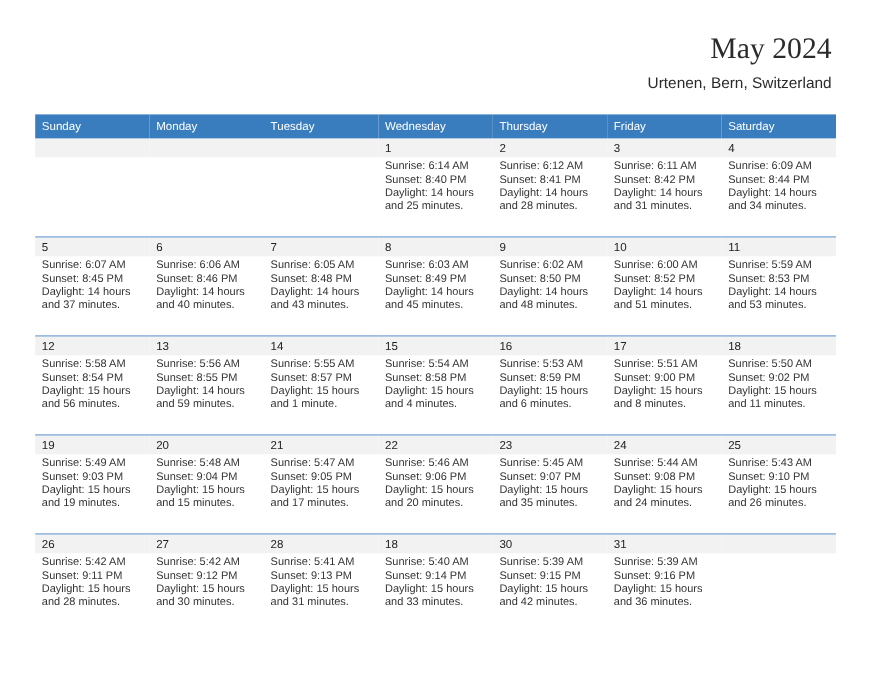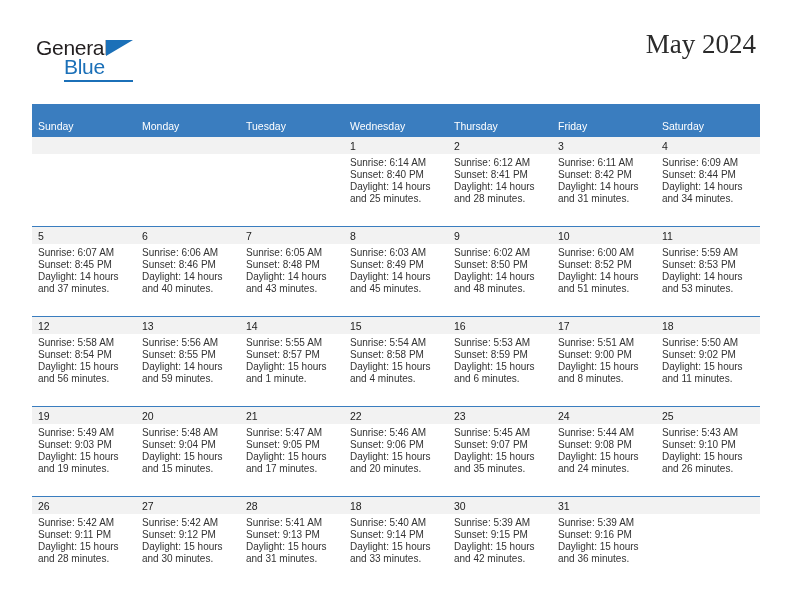--- a/index.html
+++ b/index.html
@@ -102,21 +102,21 @@
     width: 728px;
     border-collapse: collapse;
     table-layout: fixed;
   }
   .calendar th {
     background: #3a7dbf;
     color: #ffffff;
     font-size: 10.5px;
     font-weight: normal;
     text-align: left;
-    padding: 16px 0 5px 6px;
+    padding: 5px 0 5px 6px;
     height: 11px;
     border: none;
   }
   .calendar td {
     vertical-align: top;
     padding: 0;
     width: 104px;
     height: 89px;
     border: none;
     border-top: 1px solid #3a7dbf;
@@ -154,29 +154,24 @@
     white-space: normal;
   }
 </style>
 </head>
 <body>
 
 <div class="page">
 
   <div class="header">
 
-    <div class="logo">
-      <span class="logo-general">General</span>
-      <span class="logo-triangle"></span>
-      <span class="logo-blue">Blue</span>
-      <span class="logo-underline"></span>
-    </div>
 
     <div class="title-block">
       <h1 class="cal-title">May 2024</h1>
+      <h2 class="cal-subtitle">Urtenen, Bern, Switzerland</h2>
     </div>
 
   </div>
 
   <table class="calendar">
     <thead>
       <tr>
         <th>Sunday</th>
         <th>Monday</th>
         <th>Tuesday</th>

